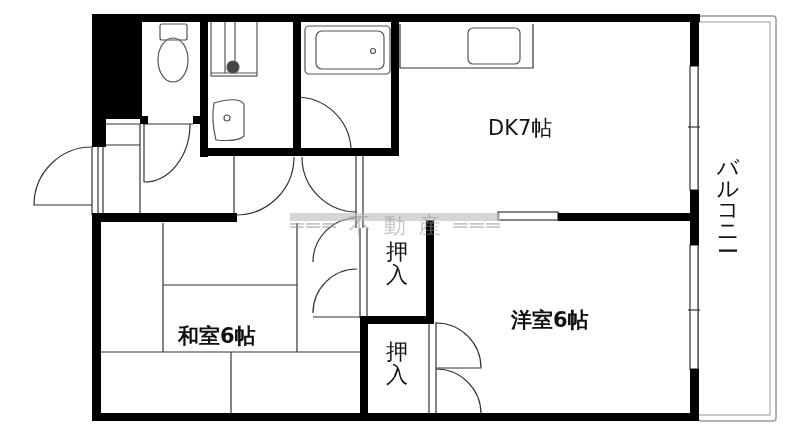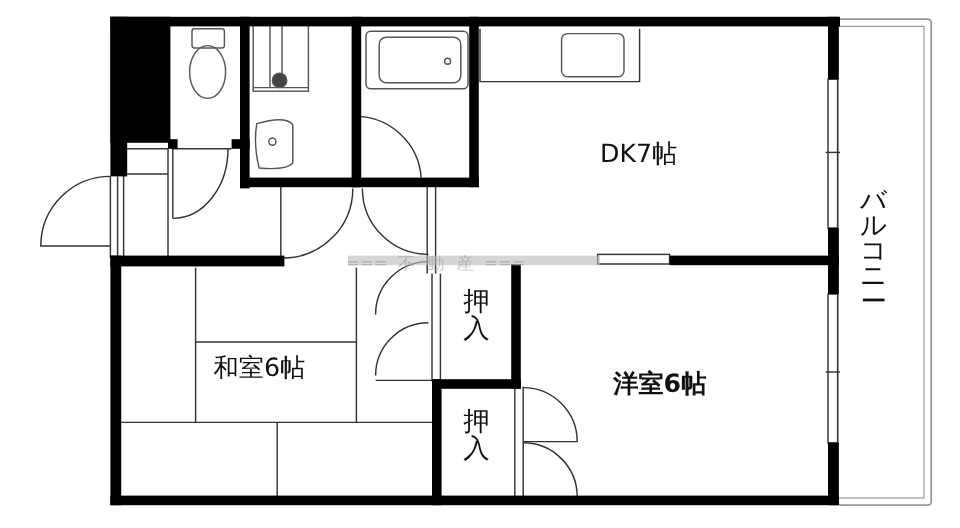--- a/index.html
+++ b/index.html
@@ -1,21 +1,21 @@
 <!DOCTYPE html>
 <html><head>
 <meta charset="utf-8">
 <style>
   html,body{margin:0;padding:0;background:#ffffff;}
   body{width:800px;height:440px;overflow:hidden;position:relative;font-family:"DejaVu Sans","Liberation Sans",sans-serif;}
   #plan{position:absolute;left:0;top:0;width:800px;height:440px;}
   .lbl{position:absolute;color:#111;font-size:21px;line-height:1;white-space:nowrap;font-family:"DejaVu Sans",sans-serif;}
   .vlbl{position:absolute;color:#111;font-size:22px;line-height:1.05;width:24px;text-align:center;font-family:"DejaVu Sans",sans-serif;}
   .vlbl span{display:block;}
-  .wm{position:absolute;left:290px;top:211px;font-size:14px;letter-spacing:3px;color:rgba(150,150,150,0.55);font-family:"DejaVu Sans",sans-serif;}
+  .wm{position:absolute;left:290px;top:211px;font-size:22px;letter-spacing:3px;color:rgba(150,150,150,0.55);font-family:"DejaVu Sans",sans-serif;}
 </style>
 </head>
 <body>
 
 <svg id="plan" viewBox="0 0 800 440" xmlns="http://www.w3.org/2000/svg">
 
   <g>
     <rect x="698" y="16" width="78" height="405" rx="3" fill="none" stroke="#999" stroke-width="1.5"></rect>
     <rect x="698" y="22" width="72" height="393" fill="none" stroke="#999" stroke-width="1"></rect>
   </g>
@@ -129,22 +129,22 @@
     <rect x="360" y="316" width="8" height="105"></rect>
   </g>
 
   <g>
     <rect x="290" y="213" width="210" height="8" fill="#bbb" opacity="0.6"></rect>
   </g>
 </svg>
 
 <div class="wm">═══ 不 動 産 ═══</div>
 
-<div class="lbl" style="left:500px;top:118px;">DK7帖</div>
-<div class="lbl" style="left:178px;top:296px;">和室6帖</div>
+<div class="lbl" style="left:488px;top:118px;">DK7帖</div>
+<div class="lbl" style="left:178px;top:326px;font-weight:bold;">和室6帖</div>
 <div class="lbl" style="left:511px;top:310px;font-weight:bold;">洋室6帖</div>
 
 <div class="vlbl" style="left:385px;top:240px;">
   <span>押</span>
   <span>入</span>
 </div>
 <div class="vlbl" style="left:385px;top:340px;">
   <span>押</span>
   <span>入</span>
 </div>

